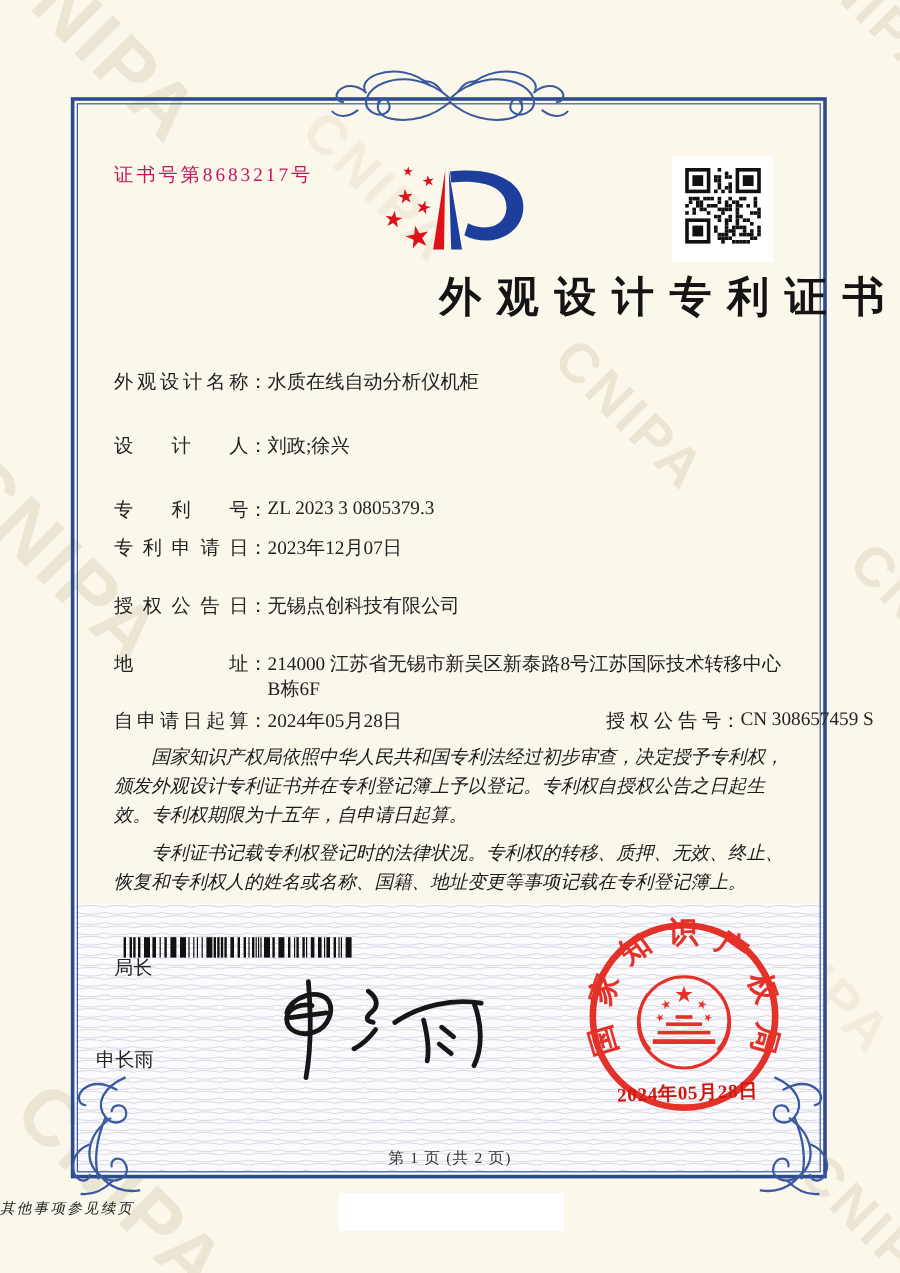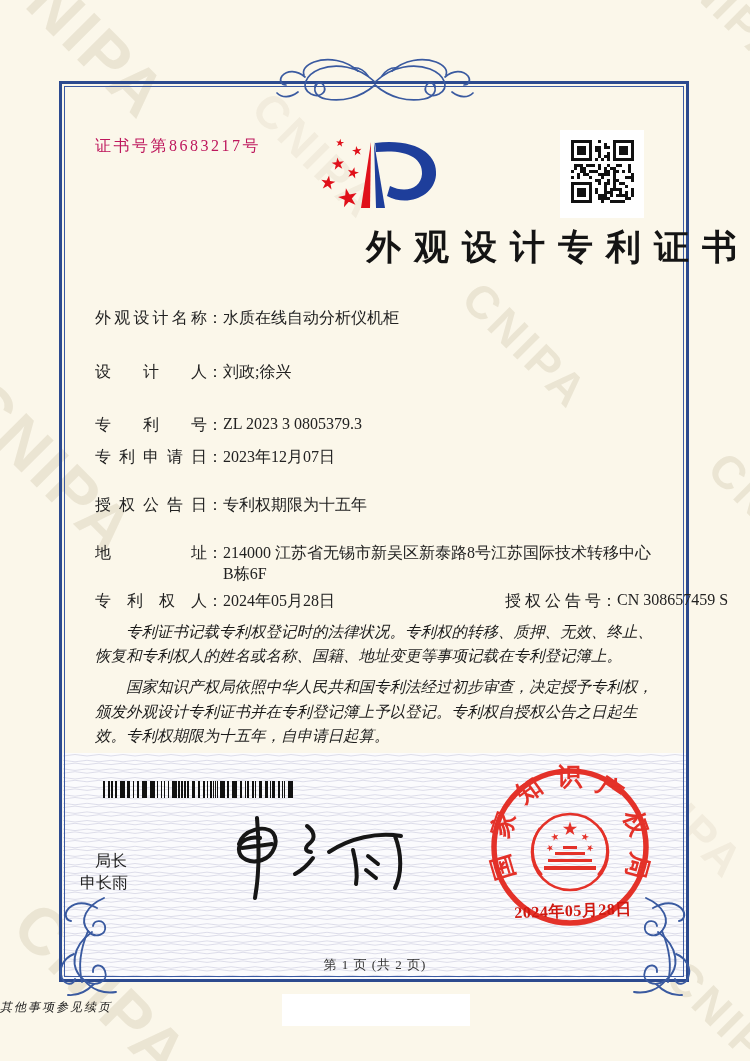--- a/index.html
+++ b/index.html
@@ -32,21 +32,21 @@
   .val{display:inline-block;vertical-align:top;white-space:normal;}
   .val.wide{width:438px;}
   .grp2{position:absolute;left:370px;top:0;white-space:nowrap;margin-left:40px;}
   .grp2 .lbl{width:96px;}
   
   .paras{position:absolute;left:95px;top:620px;width:566px;z-index:3;
          font-style:italic;font-size:15.5px;line-height:1.56;color:#1b1b1b;}
   .paras p{margin:0 0 7px;text-indent:2em;}
   
   .barcode{position:absolute;left:103px;top:781px;z-index:3;}
-  .signtitle{position:absolute;left:95px;top:851px;font-size:16px;color:#222;z-index:3;
+  .signtitle{position:absolute;left:95px;top:797px;font-size:16px;color:#222;z-index:3;
              font-family:"Liberation Sans","DejaVu Sans",sans-serif;}
   .signname{position:absolute;left:80px;top:873px;font-size:16px;color:#222;z-index:3;
             font-family:"Liberation Sans","DejaVu Sans",sans-serif;}
   .signature{position:absolute;left:225px;top:798px;z-index:3;}
   .seal{position:absolute;left:480px;top:758px;z-index:4;}
   .sealdate{position:absolute;left:498px;top:901px;width:150px;text-align:center;z-index:5;
             font-weight:700;font-size:16px;color:#cf1810;letter-spacing:.5px;transform:rotate(-2deg);}
   .pageno{position:absolute;left:0;top:956px;width:750px;text-align:center;font-size:13px;
           letter-spacing:1px;color:#333;z-index:3;}
   .contpatch{position:absolute;left:282px;top:994px;width:188px;height:32px;background:#ffffff;z-index:3;}
@@ -327,36 +327,36 @@
     <div class="row" style="top:54px">
       <span class="lbl">设计人</span><span class="colon">：</span><span class="val">刘政;徐兴</span>
     </div>
     <div class="row" style="top:107px">
       <span class="lbl">专利号</span><span class="colon">：</span><span class="val">ZL 2023 3 0805379.3</span>
     </div>
     <div class="row" style="top:139px">
       <span class="lbl">专利申请日</span><span class="colon">：</span><span class="val">2023年12月07日</span>
     </div>
     <div class="row" style="top:187px">
-      <span class="lbl">授权公告日</span><span class="colon">：</span><span class="val">专利权期限为十五年</span>
+      <span class="lbl">授权公告日</span><span class="colon">：</span><span class="val">无锡点创科技有限公司</span>
     </div>
     <div class="row" style="top:235px">
       <span class="lbl">地址</span><span class="colon">：</span><span class="val wide">214000 江苏省无锡市新吴区新泰路8号江苏国际技术转移中心B栋6F</span>
     </div>
     <div class="row" style="top:283px">
-      <span class="lbl">专利权人</span><span class="colon">：</span><span class="val">2024年05月28日</span>
+      <span class="lbl">自申请日起算</span><span class="colon">：</span><span class="val">2024年05月28日</span>
       <span class="grp2">
         <span class="lbl">授权公告号</span><span class="colon">：</span><span class="val">CN 308657459 S</span>
       </span>
     </div>
   </div>
 
   <div class="paras">
+    <p>国家知识产权局依照中华人民共和国专利法经过初步审查，决定授予专利权，颁发外观设计专利证书并在专利登记簿上予以登记。专利权自授权公告之日起生效。专利权期限为十五年，自申请日起算。</p>
     <p>专利证书记载专利权登记时的法律状况。专利权的转移、质押、无效、终止、恢复和专利权人的姓名或名称、国籍、地址变更等事项记载在专利登记簿上。</p>
-    <p>国家知识产权局依照中华人民共和国专利法经过初步审查，决定授予专利权，颁发外观设计专利证书并在专利登记簿上予以登记。专利权自授权公告之日起生效。专利权期限为十五年，自申请日起算。</p>
   </div>
 
   <svg id="bar-svg" class="barcode" width="196" height="17">
       <rect x="0" y="0" width="2" height="17" fill="#111"></rect>
       <rect x="5" y="0" width="2" height="17" fill="#111"></rect>
       <rect x="8" y="0" width="2" height="17" fill="#111"></rect>
       <rect x="12" y="0" width="2" height="17" fill="#111"></rect>
       <rect x="17" y="0" width="5" height="17" fill="#111"></rect>
       <rect x="24" y="0" width="3" height="17" fill="#111"></rect>
       <rect x="30" y="0" width="1" height="17" fill="#111"></rect>

